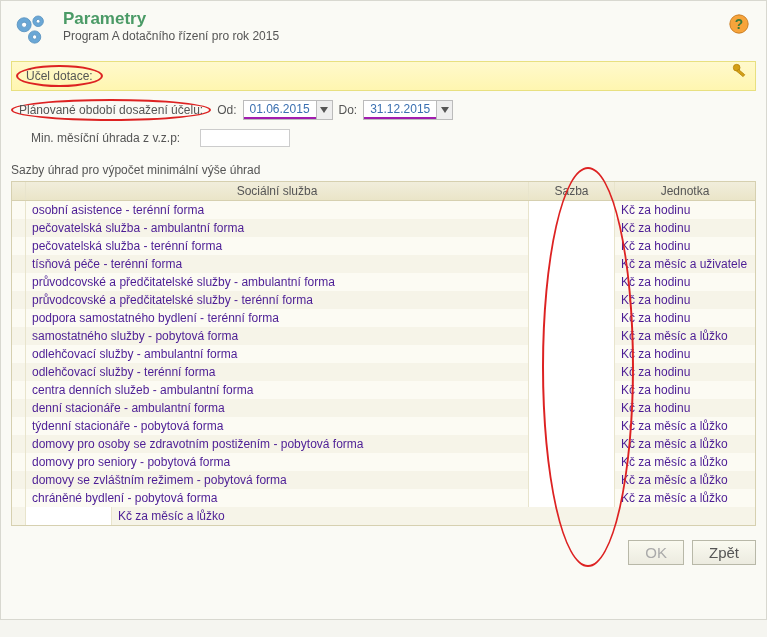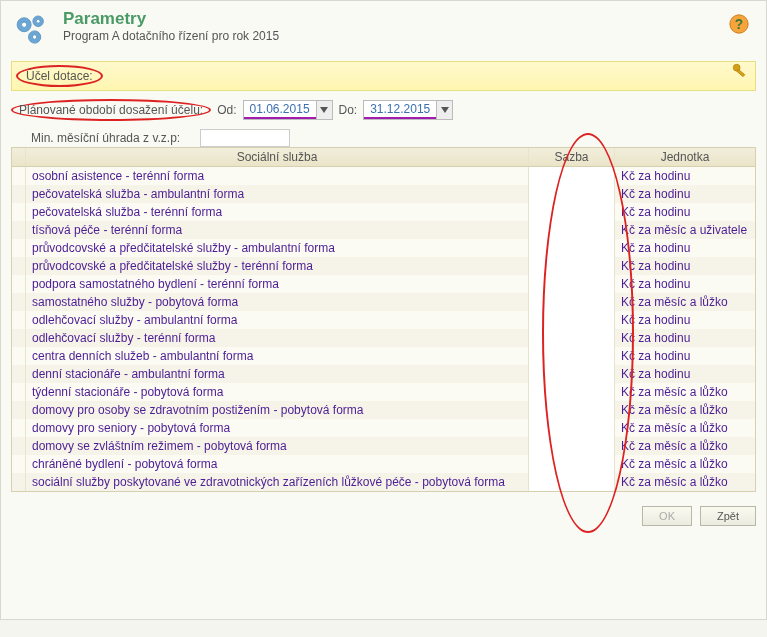--- a/index.html
+++ b/index.html
@@ -43,21 +43,21 @@
   .col-service { flex:1; padding:2px 6px; color:#555; border-right:1px solid #e8e4cc; }
   .col-rate { width:86px; padding:2px 6px; color:#555; border-right:1px solid #e8e4cc; text-align:center; background:#fff; }
   .col-unit { width:140px; padding:2px 6px; color:#555; }
   .grid-header .col-rate { background:transparent; }
   .grid-row:nth-child(even){ background:#f6f4e8; }
   .grid-row:nth-child(odd){ background:#fcfbf3; }
   .grid-row .cell-text { color:#4c1d95; }
   .grid-row .col-service, .grid-row .col-unit { }
   .grid-row .col-rate { background:#fff; }
   .footer { margin-top:14px; display:flex; justify-content:flex-end; gap:8px; }
-  .btn { border:1px solid #b8b8a8; background:linear-gradient(#fafaf0,#ecebe0); padding:3px 16px; color:#555; font-family:inherit; font-size:11px; cursor:pointer; }
+  .btn { border:1px solid #b8b8a8; background:linear-gradient(#fafaf0,#ecebe0); padding:3px 16px; color:#555; font-family:inherit; font-size:15px; cursor:pointer; }
   .btn[disabled]{ color:#aaa; cursor:default; }
   .grid-wrap { position:relative; }
   .red-oval-sazba { position:absolute; border:2.5px solid #d22; border-radius:50%; width:92px; height:400px; top:-14px; left:531px; pointer-events:none; }
 </style>
 </head>
 <body>
 
 <div class="page">
   <div class="header">
     <div class="gear-icon">
@@ -116,20 +116,21 @@
           </svg>
         </span>
     </span>
   </div>
 
   <div class="row-min">
     <span class="label-plain">Min. měsíční úhrada z v.z.p:</span>
     <input class="min-input" value="" style="">
   </div>
 
+  <div class="table-caption">Sazby úhrad pro výpočet minimální výše úhrad</div>
 
   <div class="grid-wrap">
     <div class="grid">
       <div class="grid-header">
         <div class="col-handle"></div>
         <div class="col-service" style="text-align:center">Sociální služba</div>
         <div class="col-rate">Sazba</div>
         <div class="col-unit" style="text-align:center">Jednotka</div>
       </div>
       <div id="grid-body">
@@ -230,21 +231,20 @@
             <div class="col-unit"><span class="cell-text">Kč za měsíc a lůžko</span></div>
           </div>
           <div class="grid-row">
             <div class="col-handle"></div>
             <div class="col-service"><span class="cell-text">chráněné bydlení - pobytová forma</span></div>
             <div class="col-rate"><span class="cell-text"></span></div>
             <div class="col-unit"><span class="cell-text">Kč za měsíc a lůžko</span></div>
           </div>
           <div class="grid-row">
             <div class="col-handle"></div>
-            <div class="col-service"><span class="cell-text">sociální služby poskytované ve zdravotnických zařízeních lůžkové péče - pobytová forma</span></div>
             <div class="col-rate"><span class="cell-text"></span></div>
             <div class="col-unit"><span class="cell-text">Kč za měsíc a lůžko</span></div>
           </div>
         </div>
     </div>
     <div class="red-oval-sazba"></div>
   </div>
 
   <div class="footer">
     <button class="btn" disabled="">OK</button>

